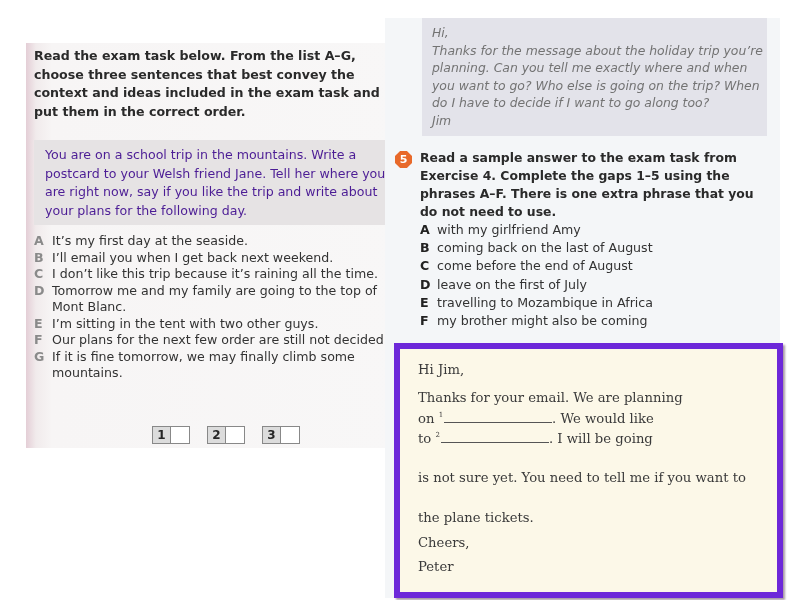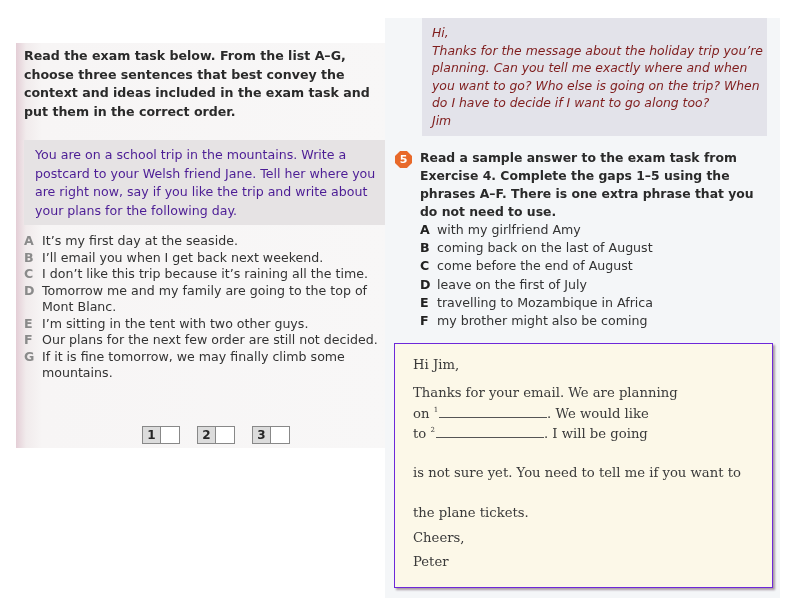--- a/index.html
+++ b/index.html
@@ -4,21 +4,21 @@
 <style>
   html, body { margin: 0; padding: 0; }
   body {
     width: 800px; height: 600px; overflow: hidden; position: relative;
     background: #ffffff;
     font-family: "DejaVu Sans", sans-serif;
     color: #262626;
   }
   
   .left-page {
-    position: absolute; left: 16px; top: 43px; width: 375px; height: 405px;
+    position: absolute; left: 26px; top: 43px; width: 375px; height: 405px;
     background: linear-gradient(to right, #e4ced6 0px, #f1ebec 10px, #f7f5f5 26px, #f8f7f7 100%);
     box-sizing: border-box;
   }
   .left-page .task-instr {
     position: absolute; left: 8px; top: 4px; width: 360px;
     font-weight: bold; font-size: 12.6px; line-height: 18.5px; color: #2a2a2a;
   }
   .left-page .task-box {
     position: absolute; left: 8px; top: 97px; width: 366px; height: 85px;
     background: #e6e3e4;
@@ -53,21 +53,21 @@
   .right-page {
     position: absolute; left: 385px; top: 18px; width: 395px; height: 580px;
     background: #f4f6f8;
   }
   .email-box {
     position: absolute; left: 37px; top: 0px; width: 345px; height: 118px;
     background: #e3e3ea;
   }
   .email-box p {
     margin: 0; position: absolute; left: 10px; top: 6px; width: 335px;
-    font-style: italic; font-size: 12.4px; line-height: 17.6px; color: #7f1d1d;
+    font-style: italic; font-size: 12.4px; line-height: 17.6px; color: #737373;
   }
   .ex5 {
     position: absolute; left: 10px; top: 131px; width: 380px;
   }
   .ex5 .badge {
     position: absolute; left: 0; top: 2px; width: 17px; height: 17px;
     background: #e8692a; color: #fff; font-weight: bold; font-size: 11px;
     text-align: center; line-height: 17px;
     clip-path: polygon(30% 0, 70% 0, 100% 30%, 100% 70%, 70% 100%, 30% 100%, 0 70%, 0 30%);
   }
@@ -79,21 +79,21 @@
     position: absolute; left: 35px; top: 203px; list-style: none; margin: 0; padding: 0;
   }
   .phrases li {
     display: flex; font-size: 12.6px; line-height: 18.2px; color: #333;
   }
   .phrases li .letter { width: 17px; flex: none; font-weight: bold; color: #222; }
 
   .letter-card {
     position: absolute; left: 9px; top: 325px; width: 377px; height: 243px;
     background: #fcf8e8;
-    border: 1px solid #6d28d9;
+    border: 6px solid #6d28d9;
     box-shadow: 2px 2px 2px #a99aa5;
     font-family: "DejaVu Serif", serif; color: #3a3a3a;
     font-size: 13.2px;
   }
   .letter-card .line {
     position: absolute; left: 18px; white-space: nowrap;
   }
   .blank {
     display: inline-block; border-bottom: 1px solid #555; height: 12px; vertical-align: baseline;
   }

